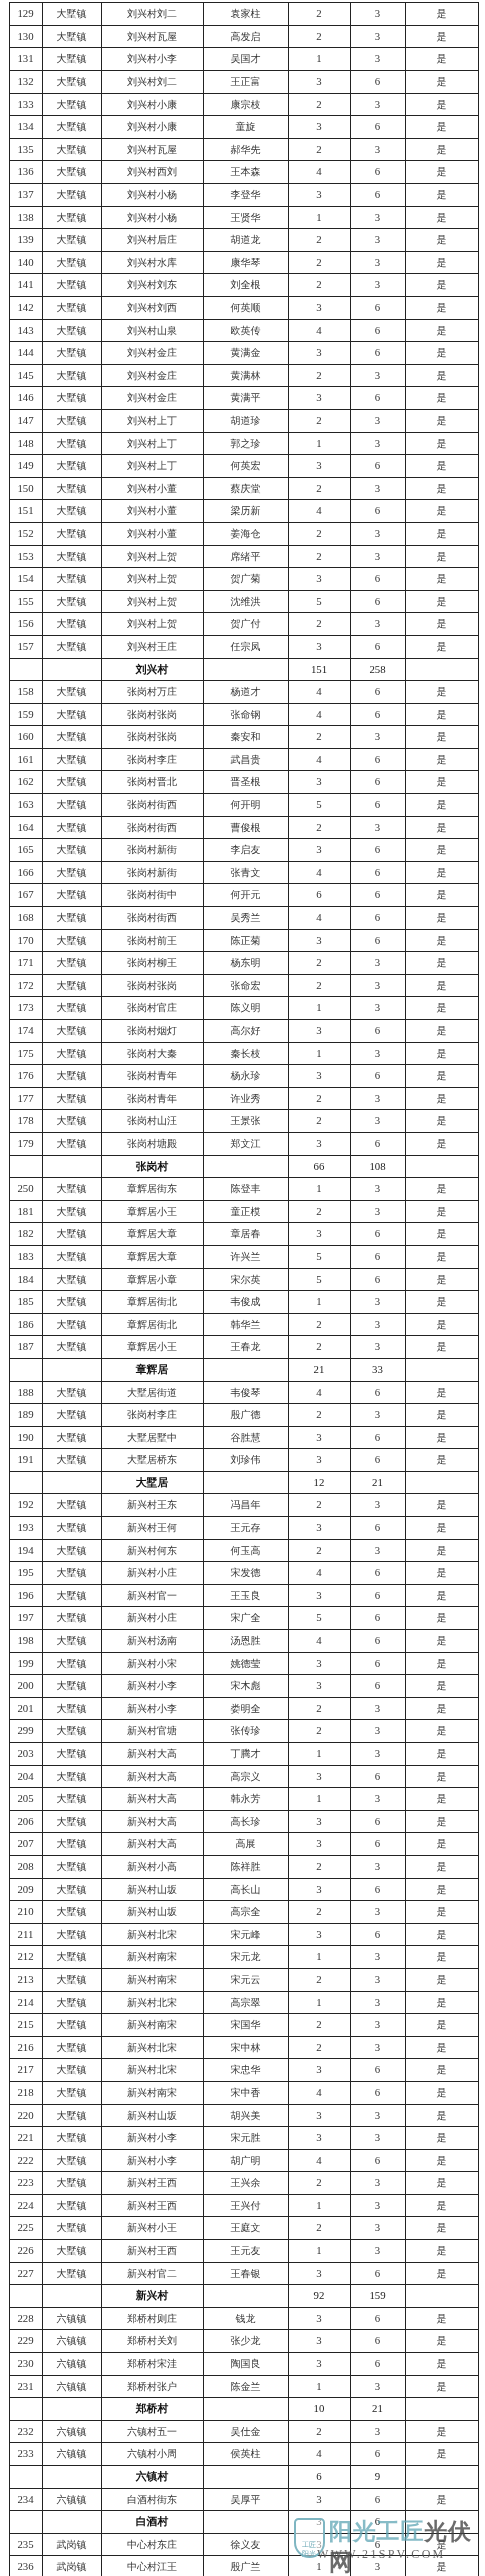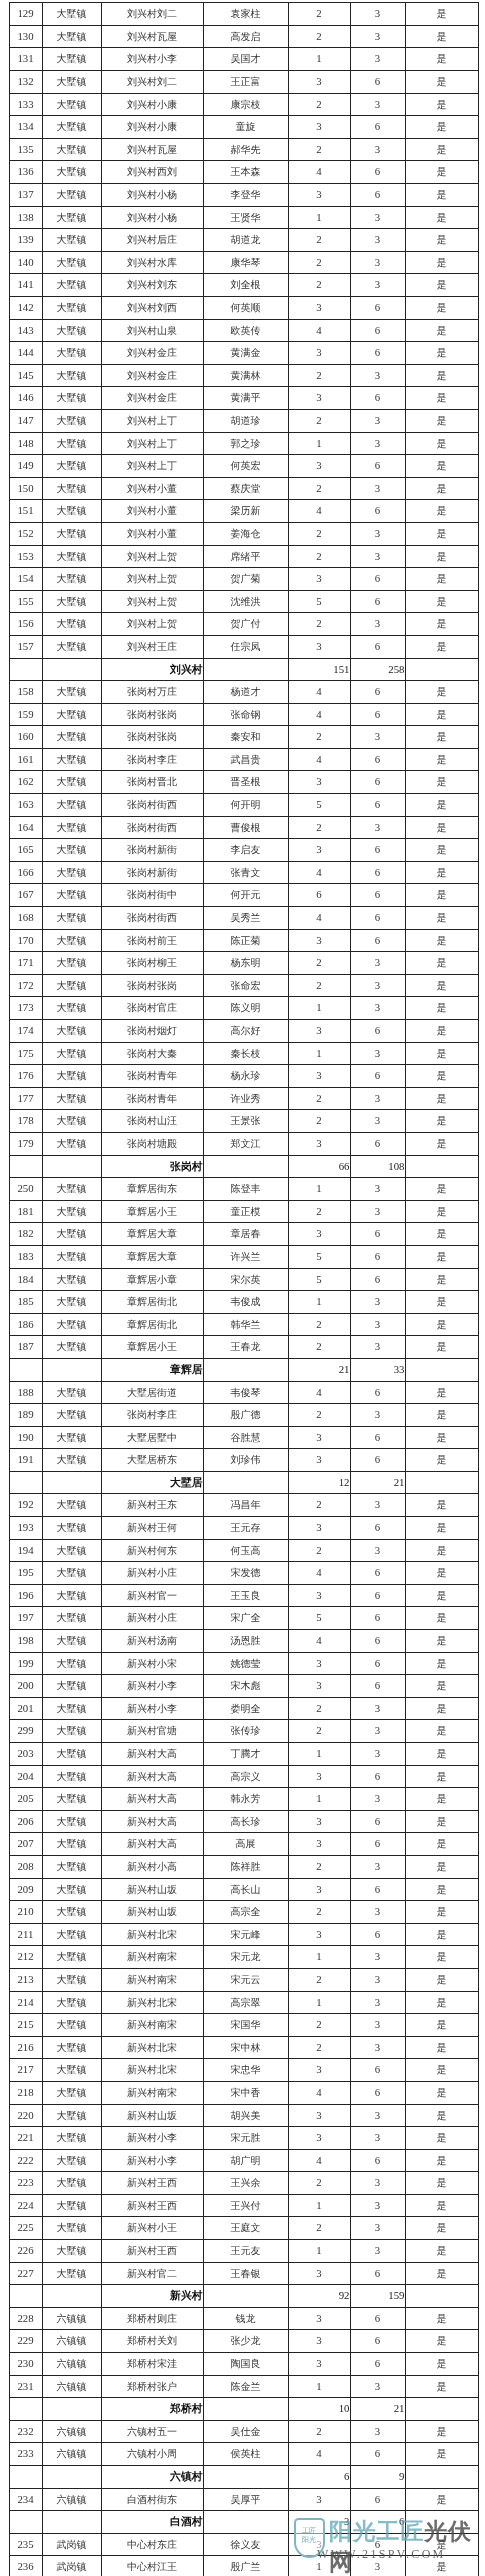--- a/index.html
+++ b/index.html
@@ -5,27 +5,27 @@
   html, body { margin: 0; padding: 0; background: #ffffff; }
   body { width: 485px; height: 2576px; overflow: hidden; position: relative;
          font-family: "DejaVu Serif", "Liberation Serif", serif; color: #1a1a1a; }
   #sheet { position: absolute; left: 8.5px; top: 2.3px; width: 469px; }
   table { border-collapse: collapse; width: 469px; table-layout: fixed; }
   col.c0 { width: 33px; } col.c1 { width: 59px; } col.c2 { width: 102px; }
   col.c3 { width: 85px; } col.c4 { width: 62px; } col.c5 { width: 55px; } col.c6 { width: 73px; }
   td { border: 0.8px solid #222; height: 21.6px; padding: 0; text-align: center;
        font-size: 10px; line-height: 21.6px; white-space: nowrap; overflow: hidden; color: #333; }
   td.num { font-family: "Liberation Serif", serif; font-size: 10.8px; }
-  tr.subtotal td { color: #222; text-align: right; }
+  tr.subtotal td { color: #222; }
   tr.subtotal td.village { font-weight: bold; font-size: 10.8px; color: #111; }
   tr.pagebreak td { border-top: 1.5px solid #111; }
   #watermark { position: absolute; left: 289px; top: 2516px; width: 196px; height: 60px; pointer-events: none; }
   #watermark .shield { position: absolute; left: 4.6px; top: 1.5px; width: 31px; height: 40px;
        border: 2.3px solid #7fb6c2; border-radius: 4.6px 4.6px 15.4px 15.4px; background: rgba(255,255,255,0.5);
-       color: #6aa7b5; font-size: 7px; line-height: 9.2px; text-align: center; padding-top: 7px; box-sizing: border-box; }
+       color: #6aa7b5; font-size: 7px; line-height: 9.2px; text-align: center; padding-top: 21px; box-sizing: border-box; }
   #watermark .brand { position: absolute; left: 40px; top: 0; font-size: 23px; font-weight: bold;
        color: rgba(95,165,180,0.75); font-family: "DejaVu Sans", sans-serif; letter-spacing: 0.8px; }
   #watermark .brand .dark { color: rgba(70,70,70,0.8); }
   #watermark .url { position: absolute; left: 28px; top: 31px; font-size: 12px; letter-spacing: 2.3px;
        color: rgba(80,80,80,0.85); font-family: Liberation Serif, serif; }
 </style>
 </head>
 <body>
 
 <div id="sheet">

